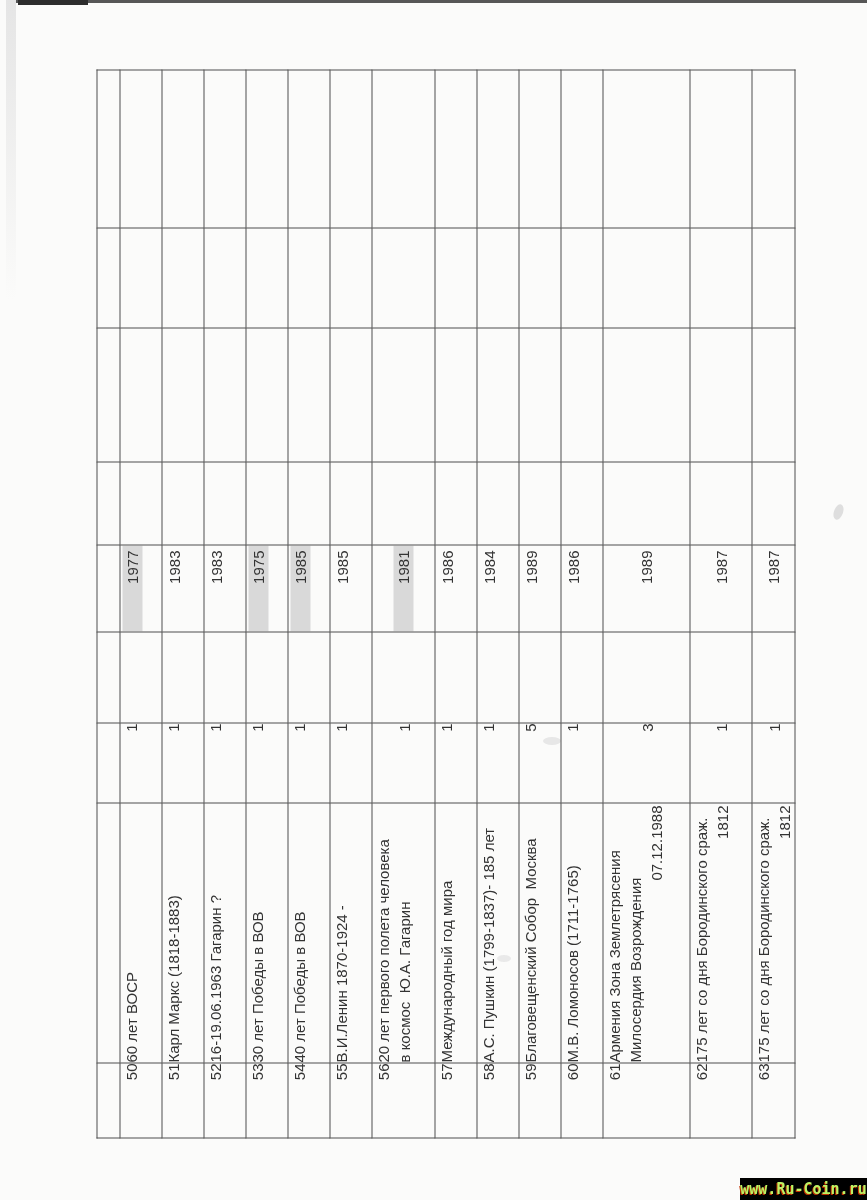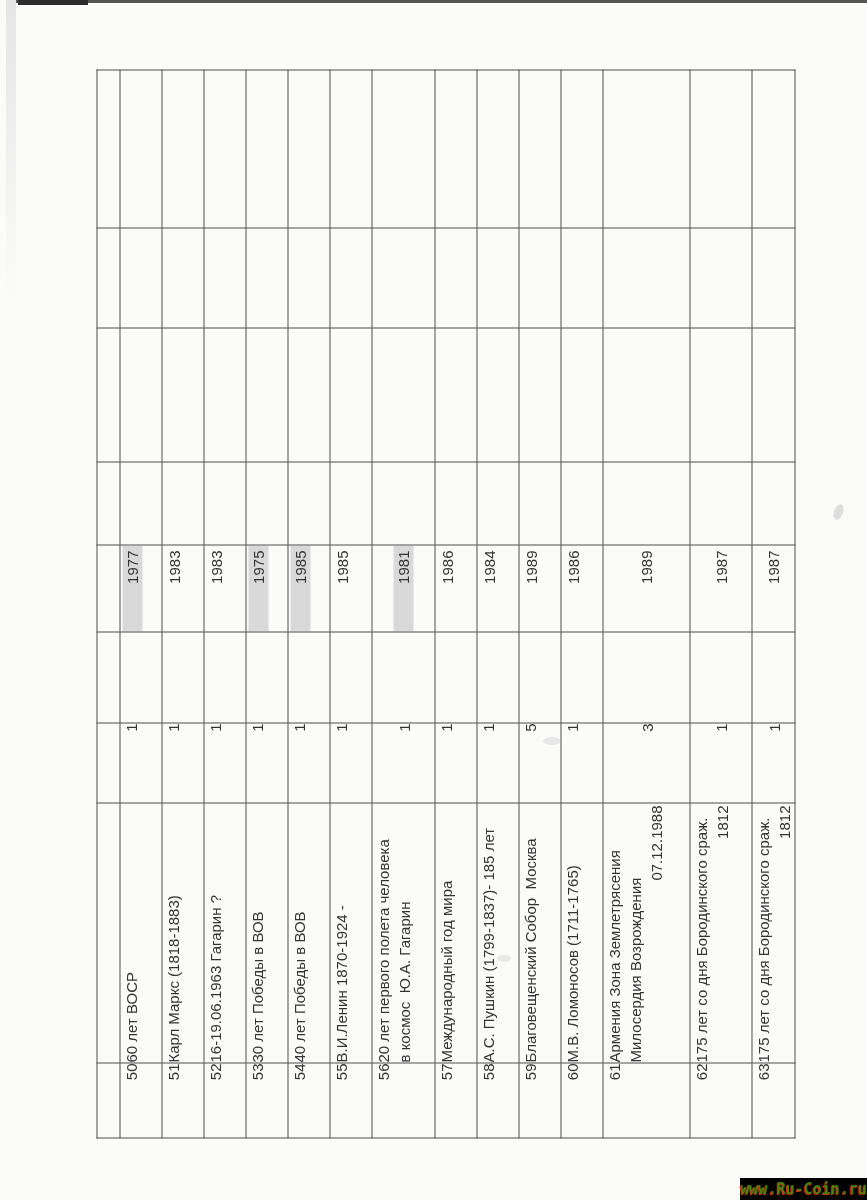--- a/index.html
+++ b/index.html
@@ -44,24 +44,24 @@
   td.c-year{padding:0;}
   .year-line{line-height:20px;text-align:right;padding:0 5px 0 0;margin-top:2px;}
   .year-line.hl{background:#d9d9d9;}
   tr.multi td.c-qty,tr.multi td.c-year{vertical-align:middle;}
   tr.multi .year-line{margin-top:0;}
 
   
   .watermark{
     position:absolute;left:740px;top:1178px;width:127px;height:22px;
     background:#000;
-    color:#4d7c0f;
+    color:#bef264;
     font-family:"DejaVu Sans Mono",monospace;
     font-weight:bold;font-size:15px;line-height:22px;
-    text-align:right;
+    text-align:center;
     text-shadow:-1px 1px 0 #c03000;
   }
 </style>
 </head>
 <body>
 
 <div class="page">
   <div class="edge-top"></div>
   <div class="edge-top-blob"></div>
   <div class="edge-left"></div>

